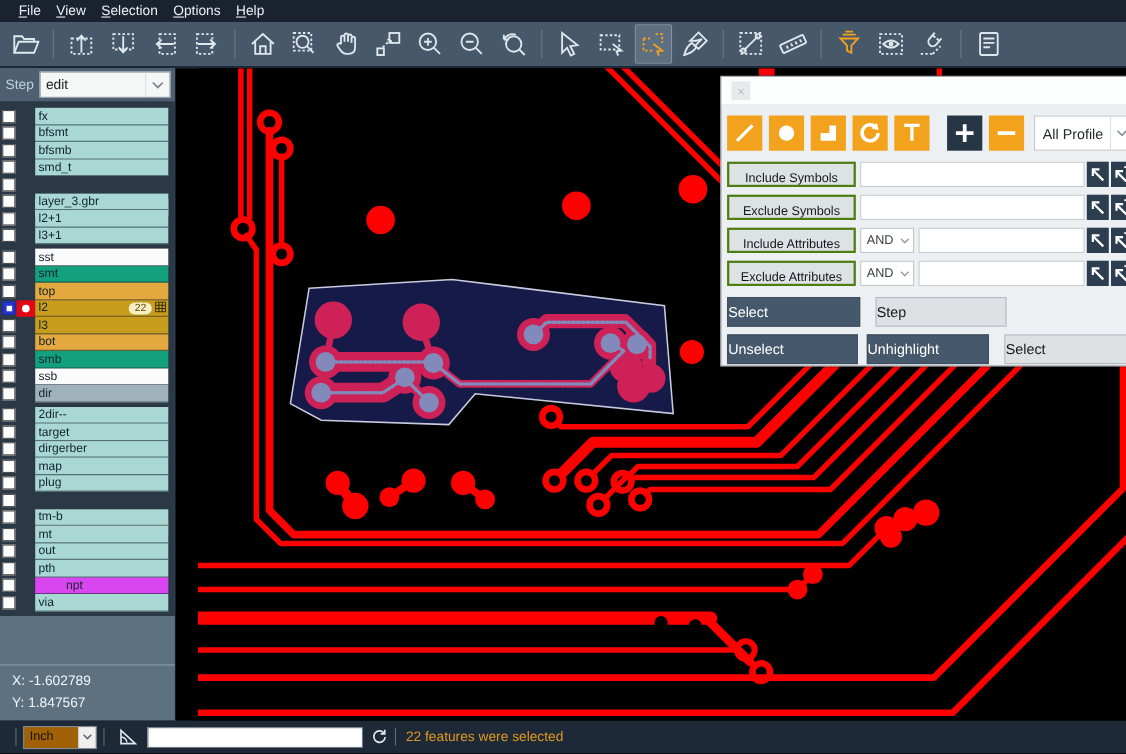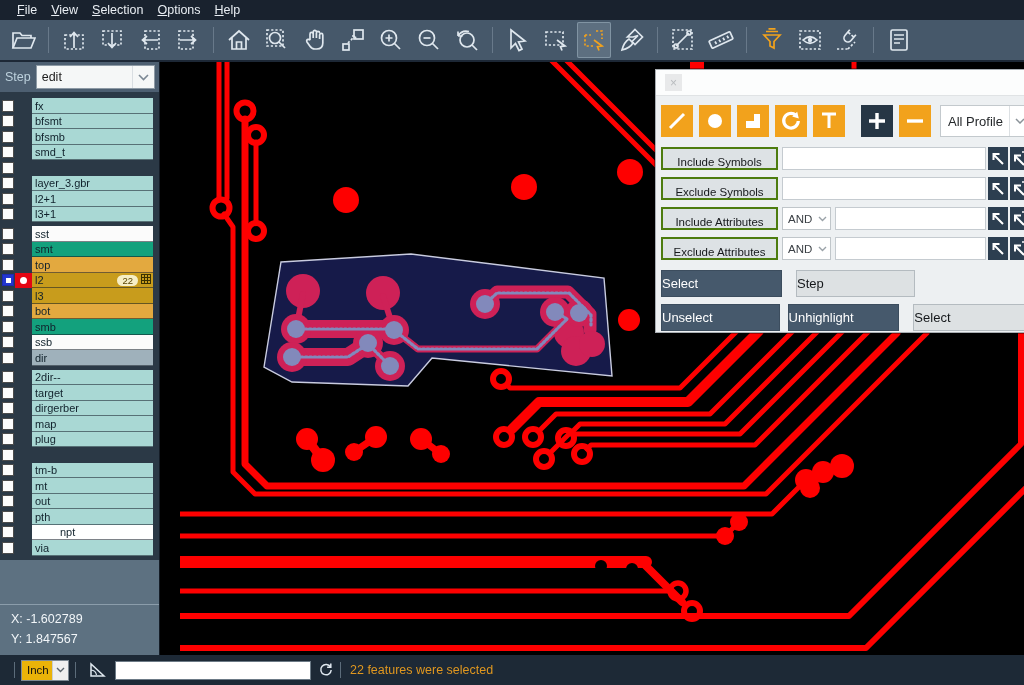--- a/index.html
+++ b/index.html
@@ -80,21 +80,21 @@
   .finput { flex:1; margin-left:4px; background:#fff; border:1px solid #c5cbd0; font-size:11px; padding:0 4px; font-family:"Liberation Sans",sans-serif; min-width:0; }
   .fbtn { width:20px; margin-left:2px; background:#2c3e50; display:flex; align-items:center; justify-content:center; flex:0 0 auto; }
   .actions { display:flex; margin-top:10px; margin-bottom:0; }
   .abtn { height:27px; font-size:13px; display:flex; align-items:center; border:1px solid #8d99a3; }
   .abtn.dark { background:#46596c; color:#fff; border-color:#3c4d5e; }
   .abtn.light { background:#dde1e3; color:#15181b; border-color:#b4bbc0; }
 
   
   .statusbar { height:30px; background:#1d2936; display:flex; align-items:center; padding-left:8px; }
   .ssep { width:1px; height:16px; background:#5c6c7a; margin:0 6px; flex:0 0 auto; }
-  .unitcombo { width:48px; height:21px; background:#eab308; border:1px solid #7e8a94; display:flex; align-items:center;justify-content:space-between; }
+  .unitcombo { width:67px; height:21px; background:#a16207; border:1px solid #7e8a94; display:flex; align-items:center;justify-content:space-between; }
   .unitcombo .val { flex:1; font-size:11.5px; color:#111; padding-left:5px; }
   .unitcombo .chev { width:16px; height:100%; border-left:1px solid #c9ced2; display:flex; align-items:center; justify-content:center; background:#efefef; }
   .sinput { width:196px; height:19px; background:#fff; border:1px solid #6c7a86; margin-left:8px; font-size:11px; padding:0 4px; font-family:"Liberation Sans",sans-serif; }
   .sicon { margin-left:7px; display:flex; align-items:center; }
   .smsg { color:#e0971f; font-size:12.5px; margin-left:3px; }
 </style>
 </head>
 <body>
 
 <div class="menubar" id="menubar">
@@ -513,21 +513,21 @@
           <div class="lrow">
             <div class="lchk"></div>
             <div class="lind"></div>
             <div class="lname" style="background: rgb(169, 216, 212);">
               <span class="nm">pth</span>
             </div>
           </div>
           <div class="lrow">
             <div class="lchk"></div>
             <div class="lind"></div>
-            <div class="lname" style="background: #ffffff; padding-left: 28px;">
+            <div class="lname" style="background: #d946ef; padding-left: 28px;">
               <span class="nm">npt</span>
             </div>
           </div>
           <div class="lrow">
             <div class="lchk"></div>
             <div class="lind"></div>
             <div class="lname" style="background: rgb(169, 216, 212);">
               <span class="nm">via</span>
             </div>
           </div>

